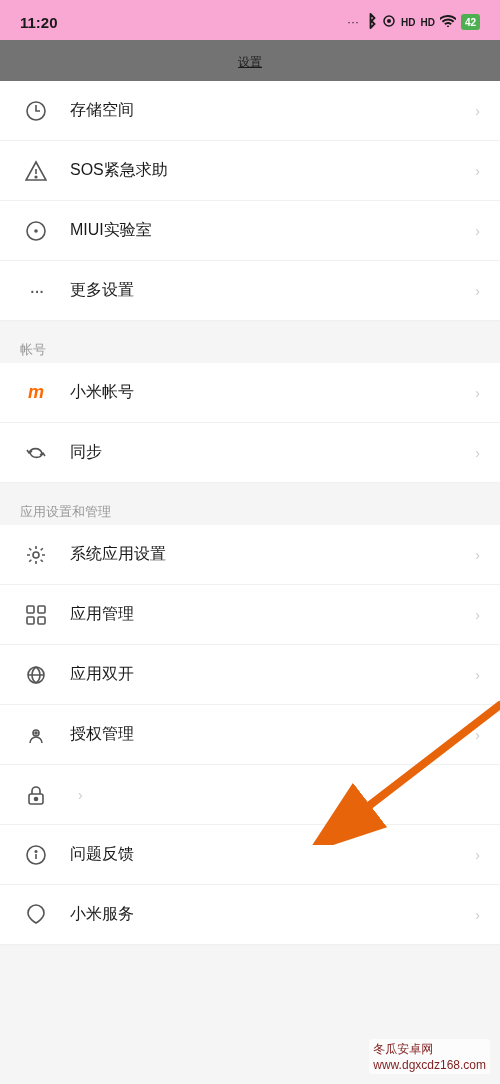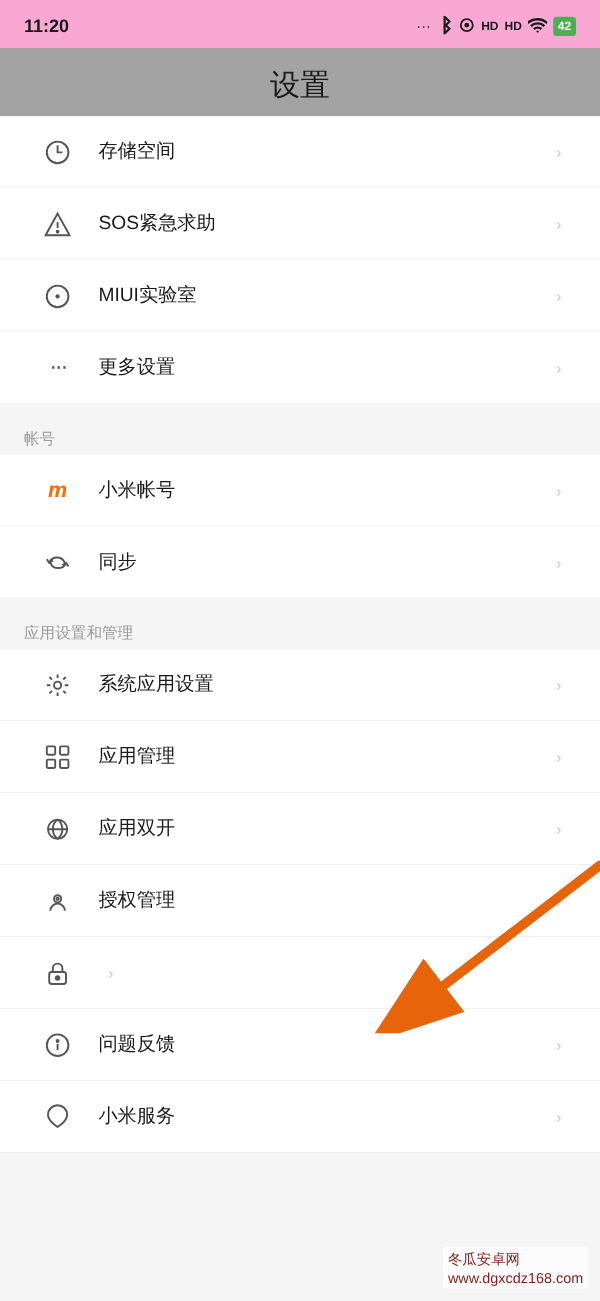--- a/index.html
+++ b/index.html
@@ -43,42 +43,43 @@
       font-size: 10px;
       font-weight: bold;
       padding: 1px 4px;
       border-radius: 3px;
       height: 16px;
     }
 
     
     .page-title {
       text-align: center;
-      font-size: 25px;
+      font-size: 12px;
       font-weight: 500;
       padding: 14px 0 10px 0;
-      background: #a3a3a3;
-      color: #1a1a1a;
+      background: #737373;
+      color: #1a1a1a;
+      text-decoration: underline;
     }
 
     
     .settings-section {
       background: #f5f5f5;
       margin-bottom: 0;
     }
     .section-label {
       font-size: 13px;
       color: #999;
       padding: 10px 4px 4px 20px;
     }
     .settings-item {
       display: flex;
       align-items: center;
       background: white;
-      padding: 0 32px;
+      padding: 0 20px;
       height: 60px;
       border-bottom: 1px solid #f0f0f0;
       cursor: pointer;
       position: relative;
     }
     .settings-item:first-child {
       border-top: none;
     }
     .item-icon {
       width: 32px;

